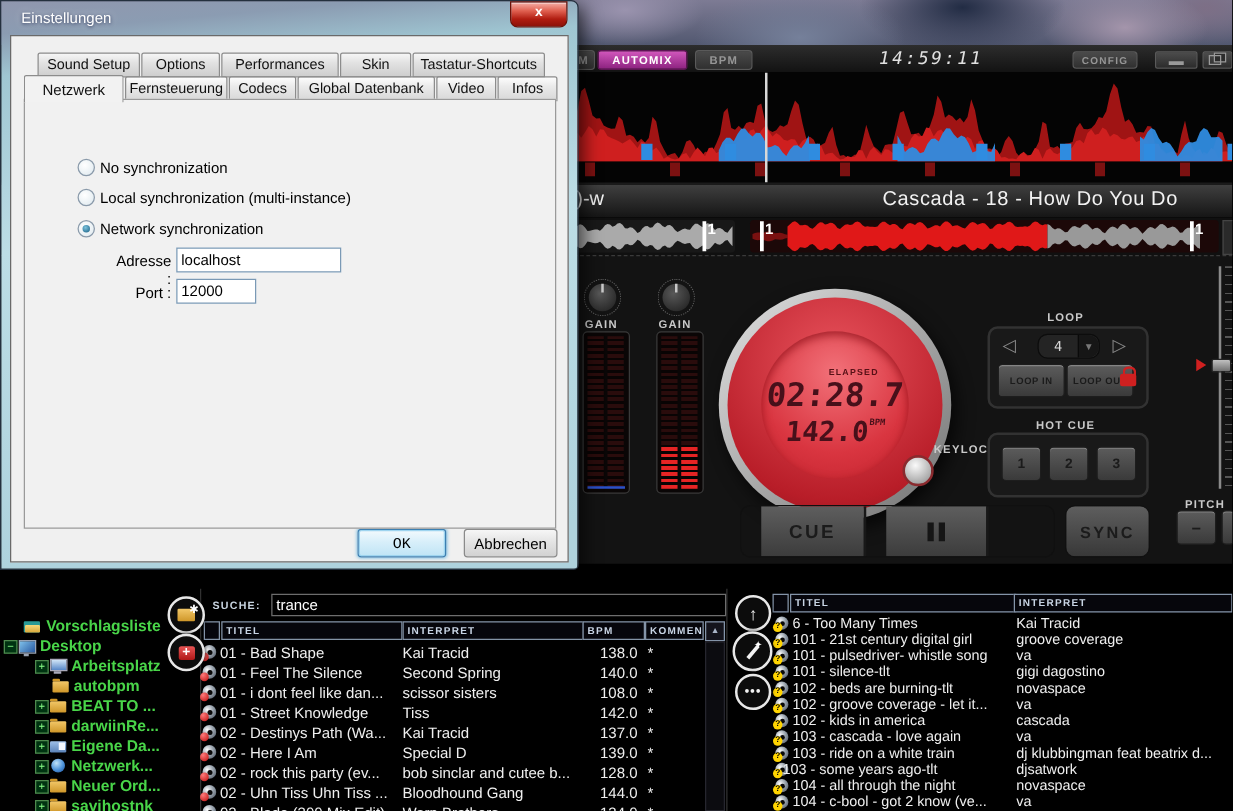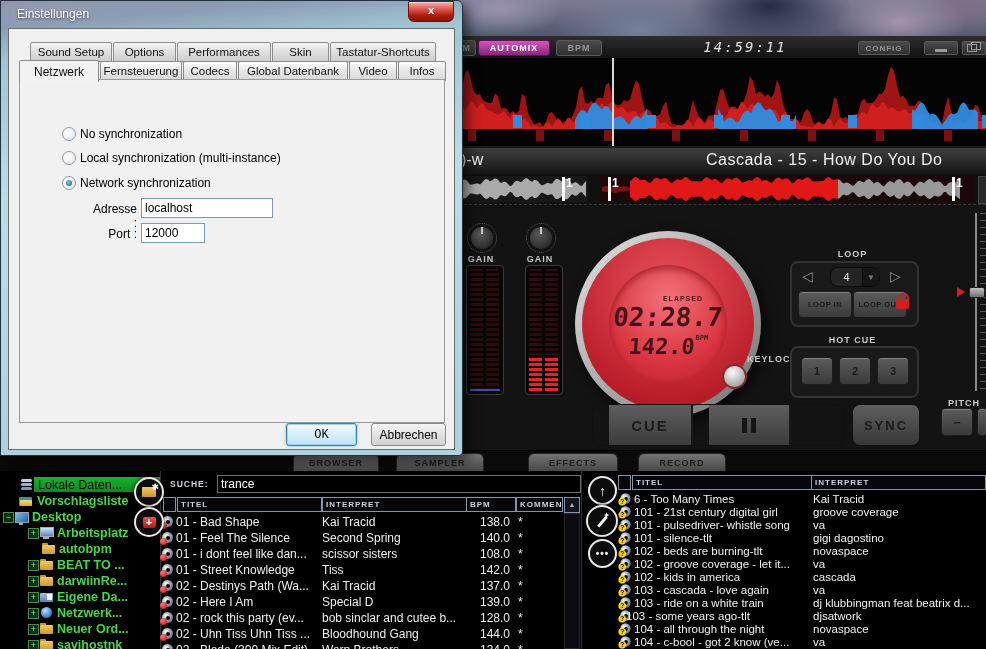--- a/index.html
+++ b/index.html
@@ -262,21 +262,21 @@
       <div class="bm-blue" style="left: 848px;"></div>
       <div class="bm-red" style="left: 808px;"></div>
       <div class="bm-blue" style="left: 915px;"></div>
       <div class="bm-red" style="left: 876px;"></div>
       <div class="bm-blue" style="left: 982px;"></div>
       <div class="bm-red" style="left: 944px;"></div>
     </div>
 
   <div class="titlerow">
     <div class="ttext" style="left:461px;">)-w</div>
-    <div class="ttext" style="left:706px;letter-spacing:.5px;">Cascada - 15 - How Do You Do</div>
+    <div class="ttext" style="left:706px;letter-spacing:.5px;">Cascada - 18 - How Do You Do</div>
   </div>
 
   <div class="ribrow">
     <div class="ribbon" style="left:440px;width:148px;">
       <svg id="lwave" width="148" height="26" viewBox="0 0 148 26" style="position:absolute;left:0;top:0;">
           <polygon points="2,8.5 4,6.2 6,5.2 8,5.7 10,7.2 12,4.6 14,2.6 16,2.2 18,3.5 20,6.0 22,4.6 24,3.4 26,3.9 28,5.9 30,8.8 32,8.5 34,7.9 36,7.5 38,7.6 40,8.6 42,6.8 44,4.2 46,3.1 48,3.6 50,5.4 52,4.5 54,2.7 56,2.4 58,3.8 60,6.5 62,6.8 64,5.8 66,6.1 68,7.9 70,10.3 72,9.3 74,6.6 76,5.0 78,4.8 80,6.1 82,5.7 84,3.2 86,2.0 88,2.7 90,4.8 92,5.7 94,4.1 96,3.9 98,5.3 100,7.9 102,9.5 104,8.6 106,7.4 108,6.8 110,7.5 112,7.7 114,4.9 116,3.0 118,2.9 120,4.3 122,5.7 124,3.5 126,2.5 128,3.2 130,5.5 132,7.9 134,6.6 136,6.3 138,7.4 140,9.4 142,10.1 144,7.3 146,5.0 146,21.0 144,18.7 142,15.9 140,16.6 138,18.6 136,19.7 134,19.4 132,18.1 130,20.5 128,22.8 126,23.5 124,22.5 122,20.3 120,21.7 118,23.1 116,23.0 114,21.1 112,18.3 110,18.5 108,19.2 106,18.6 104,17.4 102,16.5 100,18.1 98,20.7 96,22.1 94,21.9 92,20.3 90,21.2 88,23.3 86,24.0 84,22.8 82,20.3 80,19.9 78,21.2 76,21.0 74,19.4 72,16.7 70,15.7 68,18.1 66,19.9 64,20.2 62,19.2 60,19.5 58,22.2 56,23.6 54,23.3 52,21.5 50,20.6 48,22.4 46,22.9 44,21.8 42,19.2 40,17.4 38,18.4 36,18.5 34,18.1 32,17.5 30,17.2 28,20.1 26,22.1 24,22.6 22,21.4 20,20.0 18,22.5 16,23.8 14,23.4 12,21.4 10,18.8 8,20.3 6,20.8 4,19.8 2,17.5 " fill="#aaaaaa"></polygon>
         </svg>
       <div class="ribmark" style="left:122px;">1</div>
     </div>
     <div class="ribbon" style="left:600px;width:375px;background:#1c0808;">
@@ -368,38 +368,25 @@
   </div>
   <div class="syncbtn">SYNC</div>
   <div class="lbl" style="left:948px;top:398px;z-index:2;">PITCH</div>
   <div class="dkbtn" style="left:941px;top:408px;width:30px;height:26px;font-size:13px;position:absolute;">−</div>
   <div class="dkbtn" style="left:977px;top:408px;width:9px;height:26px;position:absolute;"></div>
   <div class="pitch-track"></div>
   <div class="pitch-ticks"></div>
   <div class="pitch-handle"></div>
   <div class="pitch-arrow"></div>
 
-  <div class="tabstrip">
-    <div class="ctab" style="left:293px;width:84px;">BROWSER</div>
-    <div class="ctab" style="left:396px;width:86px;">SAMPLER</div>
-    <div class="ctab" style="left:528px;width:88px;">EFFECTS</div>
-    <div class="ctab" style="left:638px;width:86px;">RECORD</div>
-  </div>
 
   <div class="browser">
     <div class="vdiv" style="left:160px;"></div>
     <div class="vdiv" style="left:581px;"></div>
 
-    <div class="treerow" style="top:6px;">
-      <div class="tr-sel"></div>
-      <div class="ticon" style="left:20px;">
-          <div class="i-db"></div>
-        </div>
-      <div class="trlabel tr-sel-label" style="left:38px;">Lokale Daten...</div>
-    </div>
     <div class="treerow" style="top:22px;">
       <div class="ticon" style="left:19px;">
           <div class="i-folder-open"></div>
         </div>
       <div class="trlabel" style="left:37px;">Vorschlagsliste</div>
     </div>
     <div class="treerow" style="top:38px;">
       <div class="expbox" style="left:3px;">−</div>
       <div class="ticon" style="left:15px;">
           <div class="i-desktop"></div>

